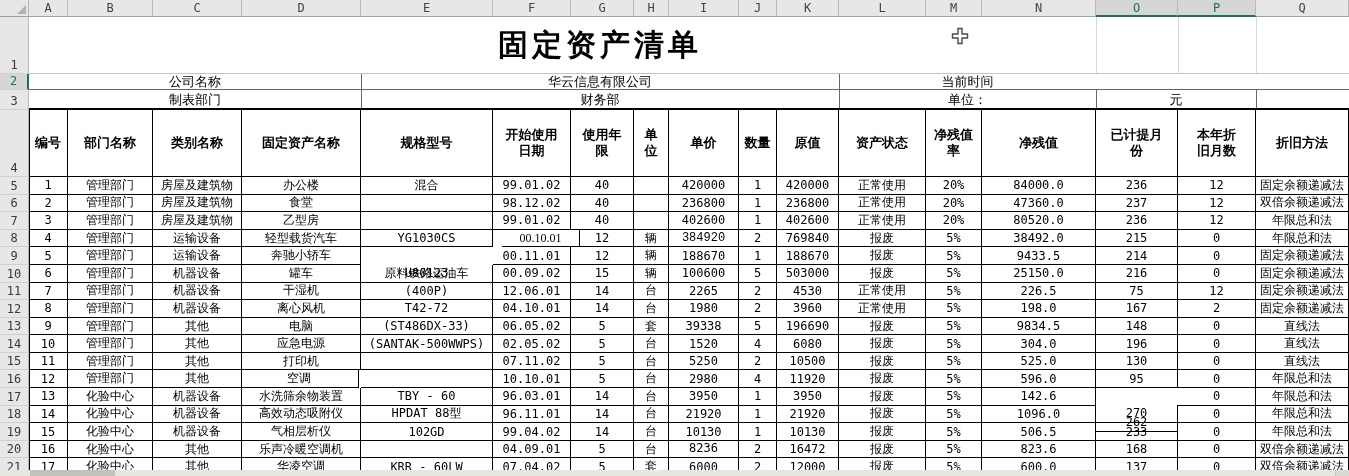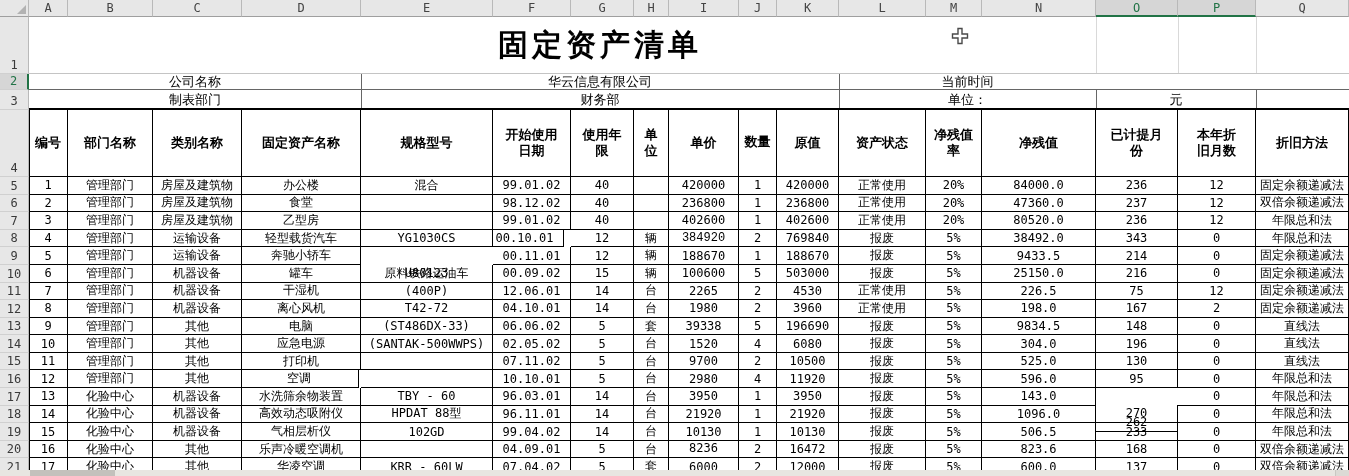--- a/index.html
+++ b/index.html
@@ -124,21 +124,21 @@
       <div class="cell th" style="left: 153px; top: 110px; width: 89px; height: 67px;">类别名称</div>
       <div class="cell th" style="left: 242px; top: 110px; width: 119px; height: 67px;">固定资产名称</div>
       <div class="cell th" style="left: 361px; top: 110px; width: 132px; height: 67px;">规格型号</div>
       <div class="cell th" style="left: 493px; top: 110px; width: 78px; height: 67px;">开始使用
 日期</div>
       <div class="cell th" style="left: 571px; top: 110px; width: 63px; height: 67px;">使用年
 限</div>
       <div class="cell th" style="left: 634px; top: 110px; width: 35px; height: 67px;">单
 位</div>
       <div class="cell th" style="left: 669px; top: 110px; width: 70px; height: 67px;">单价</div>
-      <div class="cell th" style="left: 739px; top: 110px; width: 38px; height: 67px; font-family: Liberation Mono, monospace;">数量</div>
+      <div class="cell th" style="left: 739px; top: 110px; width: 38px; height: 67px;">数量</div>
       <div class="cell th" style="left: 777px; top: 110px; width: 62px; height: 67px;">原值</div>
       <div class="cell th" style="left: 839px; top: 110px; width: 87px; height: 67px;">资产状态</div>
       <div class="cell th" style="left: 926px; top: 110px; width: 56px; height: 67px;">净残值
 率</div>
       <div class="cell th" style="left: 982px; top: 110px; width: 114px; height: 67px;">净残值</div>
       <div class="cell th" style="left: 1096px; top: 110px; width: 82px; height: 67px;">已计提月
 份</div>
       <div class="cell th" style="left: 1178px; top: 110px; width: 78px; height: 67px;">本年折
 旧月数</div>
       <div class="cell th" style="left: 1256px; top: 110px; width: 93px; height: 67px;">折旧方法</div>
@@ -191,30 +191,30 @@
       <div class="cell td" style="left: 926px; top: 212.176px; width: 56px; height: 17.588px;">20%</div>
       <div class="cell td" style="left: 982px; top: 212.176px; width: 114px; height: 17.588px;">80520.0</div>
       <div class="cell td" style="left: 1096px; top: 212.176px; width: 82px; height: 17.588px;">236</div>
       <div class="cell td" style="left: 1178px; top: 212.176px; width: 78px; height: 17.588px;">12</div>
       <div class="cell td" style="left: 1256px; top: 212.176px; width: 93px; height: 17.588px;">年限总和法</div>
       <div class="cell td" style="left: 29px; top: 229.764px; width: 39px; height: 17.588px;">4</div>
       <div class="cell td" style="left: 68px; top: 229.764px; width: 85px; height: 17.588px;">管理部门</div>
       <div class="cell td" style="left: 153px; top: 229.764px; width: 89px; height: 17.588px;">运输设备</div>
       <div class="cell td" style="left: 242px; top: 229.764px; width: 119px; height: 17.588px;">轻型载货汽车</div>
       <div class="cell td" style="left: 361px; top: 229.764px; width: 132px; height: 17.588px;">YG1030CS</div>
-      <div class="cell td" style="left: 486px; top: 229.764px; width: 78px; height: 17.588px;">00.10.01</div>
+      <div class="cell td" style="left: 502px; top: 229.764px; width: 78px; height: 17.588px; font-family: Liberation Serif, serif;">00.10.01</div>
       <div class="cell td" style="left: 571px; top: 229.764px; width: 63px; height: 17.588px;">12</div>
       <div class="cell td" style="left: 634px; top: 229.764px; width: 35px; height: 17.588px;">辆</div>
       <div class="cell td" style="left: 669px; top: 229.764px; width: 70px; height: 17.588px; font-family: Liberation Mono, monospace;">384920</div>
       <div class="cell td" style="left: 739px; top: 229.764px; width: 38px; height: 17.588px;">2</div>
       <div class="cell td" style="left: 777px; top: 229.764px; width: 62px; height: 17.588px;">769840</div>
       <div class="cell td" style="left: 839px; top: 229.764px; width: 87px; height: 17.588px;">报废</div>
       <div class="cell td" style="left: 926px; top: 229.764px; width: 56px; height: 17.588px;">5%</div>
       <div class="cell td" style="left: 982px; top: 229.764px; width: 114px; height: 17.588px;">38492.0</div>
-      <div class="cell td" style="left: 1096px; top: 229.764px; width: 82px; height: 17.588px;">343</div>
+      <div class="cell td" style="left: 1096px; top: 229.764px; width: 82px; height: 17.588px;">215</div>
       <div class="cell td" style="left: 1178px; top: 229.764px; width: 78px; height: 17.588px;">0</div>
       <div class="cell td" style="left: 1256px; top: 229.764px; width: 93px; height: 17.588px;">年限总和法</div>
       <div class="cell td" style="left: 29px; top: 247.352px; width: 39px; height: 17.588px;">5</div>
       <div class="cell td" style="left: 68px; top: 247.352px; width: 85px; height: 17.588px;">管理部门</div>
       <div class="cell td" style="left: 153px; top: 247.352px; width: 89px; height: 17.588px;">运输设备</div>
       <div class="cell td" style="left: 242px; top: 247.352px; width: 119px; height: 17.588px;">奔驰小轿车</div>
       <div class="cell td" style="left: 361px; top: 265px; width: 132px; height: 17.588px;">U80123</div>
       <div class="cell td" style="left: 493px; top: 247.352px; width: 78px; height: 17.588px;">00.11.01</div>
       <div class="cell td" style="left: 571px; top: 247.352px; width: 63px; height: 17.588px;">12</div>
       <div class="cell td" style="left: 634px; top: 247.352px; width: 35px; height: 17.588px;">辆</div>
@@ -276,21 +276,21 @@
       <div class="cell td" style="left: 926px; top: 300.116px; width: 56px; height: 17.588px;">5%</div>
       <div class="cell td" style="left: 982px; top: 300.116px; width: 114px; height: 17.588px;">198.0</div>
       <div class="cell td" style="left: 1096px; top: 300.116px; width: 82px; height: 17.588px;">167</div>
       <div class="cell td" style="left: 1178px; top: 300.116px; width: 78px; height: 17.588px;">2</div>
       <div class="cell td" style="left: 1256px; top: 300.116px; width: 93px; height: 17.588px;">固定余额递减法</div>
       <div class="cell td" style="left: 29px; top: 317.704px; width: 39px; height: 17.588px;">9</div>
       <div class="cell td" style="left: 68px; top: 317.704px; width: 85px; height: 17.588px;">管理部门</div>
       <div class="cell td" style="left: 153px; top: 317.704px; width: 89px; height: 17.588px;">其他</div>
       <div class="cell td" style="left: 242px; top: 317.704px; width: 119px; height: 17.588px;">电脑</div>
       <div class="cell td" style="left: 361px; top: 317.704px; width: 132px; height: 17.588px;">(ST486DX-33)</div>
-      <div class="cell td" style="left: 493px; top: 317.704px; width: 78px; height: 17.588px;">06.06.02</div>
+      <div class="cell td" style="left: 493px; top: 317.704px; width: 78px; height: 17.588px;">06.05.02</div>
       <div class="cell td" style="left: 571px; top: 317.704px; width: 63px; height: 17.588px;">5</div>
       <div class="cell td" style="left: 634px; top: 317.704px; width: 35px; height: 17.588px;">套</div>
       <div class="cell td" style="left: 669px; top: 317.704px; width: 70px; height: 17.588px;">39338</div>
       <div class="cell td" style="left: 739px; top: 317.704px; width: 38px; height: 17.588px;">5</div>
       <div class="cell td" style="left: 777px; top: 317.704px; width: 62px; height: 17.588px;">196690</div>
       <div class="cell td" style="left: 839px; top: 317.704px; width: 87px; height: 17.588px;">报废</div>
       <div class="cell td" style="left: 926px; top: 317.704px; width: 56px; height: 17.588px;">5%</div>
       <div class="cell td" style="left: 982px; top: 317.704px; width: 114px; height: 17.588px;">9834.5</div>
       <div class="cell td" style="left: 1096px; top: 317.704px; width: 82px; height: 17.588px;">148</div>
       <div class="cell td" style="left: 1178px; top: 317.704px; width: 78px; height: 17.588px;">0</div>
@@ -313,21 +313,21 @@
       <div class="cell td" style="left: 1178px; top: 335.292px; width: 78px; height: 17.588px;">0</div>
       <div class="cell td" style="left: 1256px; top: 335.292px; width: 93px; height: 17.588px;">直线法</div>
       <div class="cell td" style="left: 29px; top: 352.88px; width: 39px; height: 17.588px;">11</div>
       <div class="cell td" style="left: 68px; top: 352.88px; width: 85px; height: 17.588px;">管理部门</div>
       <div class="cell td" style="left: 153px; top: 352.88px; width: 89px; height: 17.588px;">其他</div>
       <div class="cell td" style="left: 242px; top: 352.88px; width: 119px; height: 17.588px;">打印机</div>
       <div class="cell td" style="left: 361px; top: 352.88px; width: 132px; height: 17.588px;"></div>
       <div class="cell td" style="left: 493px; top: 352.88px; width: 78px; height: 17.588px;">07.11.02</div>
       <div class="cell td" style="left: 571px; top: 352.88px; width: 63px; height: 17.588px;">5</div>
       <div class="cell td" style="left: 634px; top: 352.88px; width: 35px; height: 17.588px;">台</div>
-      <div class="cell td" style="left: 669px; top: 352.88px; width: 70px; height: 17.588px;">9700</div>
+      <div class="cell td" style="left: 669px; top: 352.88px; width: 70px; height: 17.588px;">5250</div>
       <div class="cell td" style="left: 739px; top: 352.88px; width: 38px; height: 17.588px;">2</div>
       <div class="cell td" style="left: 777px; top: 352.88px; width: 62px; height: 17.588px;">10500</div>
       <div class="cell td" style="left: 839px; top: 352.88px; width: 87px; height: 17.588px;">报废</div>
       <div class="cell td" style="left: 926px; top: 352.88px; width: 56px; height: 17.588px;">5%</div>
       <div class="cell td" style="left: 982px; top: 352.88px; width: 114px; height: 17.588px;">525.0</div>
       <div class="cell td" style="left: 1096px; top: 352.88px; width: 82px; height: 17.588px;">130</div>
       <div class="cell td" style="left: 1178px; top: 352.88px; width: 78px; height: 17.588px;">0</div>
       <div class="cell td" style="left: 1256px; top: 352.88px; width: 93px; height: 17.588px;">直线法</div>
       <div class="cell td" style="left: 29px; top: 370.468px; width: 39px; height: 17.588px;">12</div>
       <div class="cell td" style="left: 68px; top: 370.468px; width: 85px; height: 17.588px;">管理部门</div>
@@ -352,21 +352,21 @@
       <div class="cell td" style="left: 242px; top: 388.056px; width: 119px; height: 17.588px;">水洗筛余物装置</div>
       <div class="cell td" style="left: 361px; top: 388.056px; width: 132px; height: 17.588px;">TBY - 60</div>
       <div class="cell td" style="left: 493px; top: 388.056px; width: 78px; height: 17.588px;">96.03.01</div>
       <div class="cell td" style="left: 571px; top: 388.056px; width: 63px; height: 17.588px;">14</div>
       <div class="cell td" style="left: 634px; top: 388.056px; width: 35px; height: 17.588px;">台</div>
       <div class="cell td" style="left: 669px; top: 388.056px; width: 70px; height: 17.588px;">3950</div>
       <div class="cell td" style="left: 739px; top: 388.056px; width: 38px; height: 17.588px;">1</div>
       <div class="cell td" style="left: 777px; top: 388.056px; width: 62px; height: 17.588px;">3950</div>
       <div class="cell td" style="left: 839px; top: 388.056px; width: 87px; height: 17.588px;">报废</div>
       <div class="cell td" style="left: 926px; top: 388.056px; width: 56px; height: 17.588px;">5%</div>
-      <div class="cell td" style="left: 982px; top: 388.056px; width: 114px; height: 17.588px;">143.0</div>
+      <div class="cell td" style="left: 982px; top: 388.056px; width: 114px; height: 17.588px;">142.6</div>
       <div class="cell td" style="left: 1096px; top: 405px; width: 82px; height: 17.588px;">270</div>
       <div class="cell td" style="left: 1178px; top: 388.056px; width: 78px; height: 17.588px;">0</div>
       <div class="cell td" style="left: 1256px; top: 388.056px; width: 93px; height: 17.588px;">年限总和法</div>
       <div class="cell td" style="left: 29px; top: 405.644px; width: 39px; height: 17.588px;">14</div>
       <div class="cell td" style="left: 68px; top: 405.644px; width: 85px; height: 17.588px;">化验中心</div>
       <div class="cell td" style="left: 153px; top: 405.644px; width: 89px; height: 17.588px;">机器设备</div>
       <div class="cell td" style="left: 242px; top: 405.644px; width: 119px; height: 17.588px;">高效动态吸附仪</div>
       <div class="cell td" style="left: 361px; top: 405.644px; width: 132px; height: 17.588px;">HPDAT  88型</div>
       <div class="cell td" style="left: 493px; top: 405.644px; width: 78px; height: 17.588px;">96.11.01</div>
       <div class="cell td" style="left: 571px; top: 405.644px; width: 63px; height: 17.588px;">14</div>

